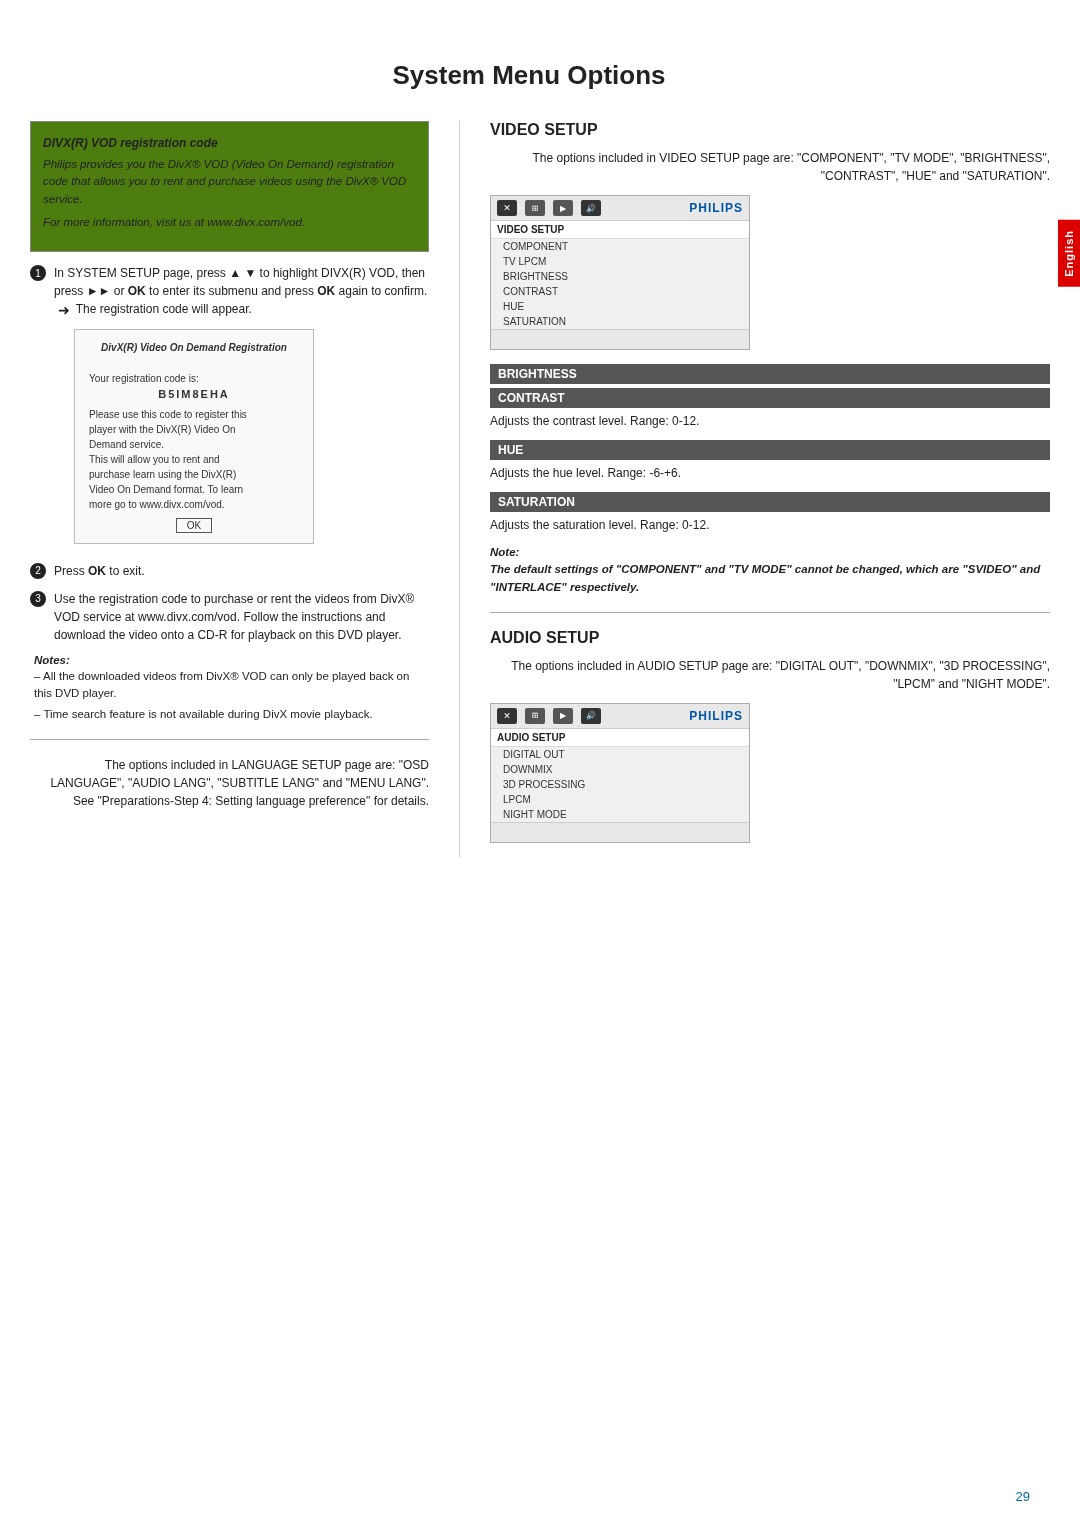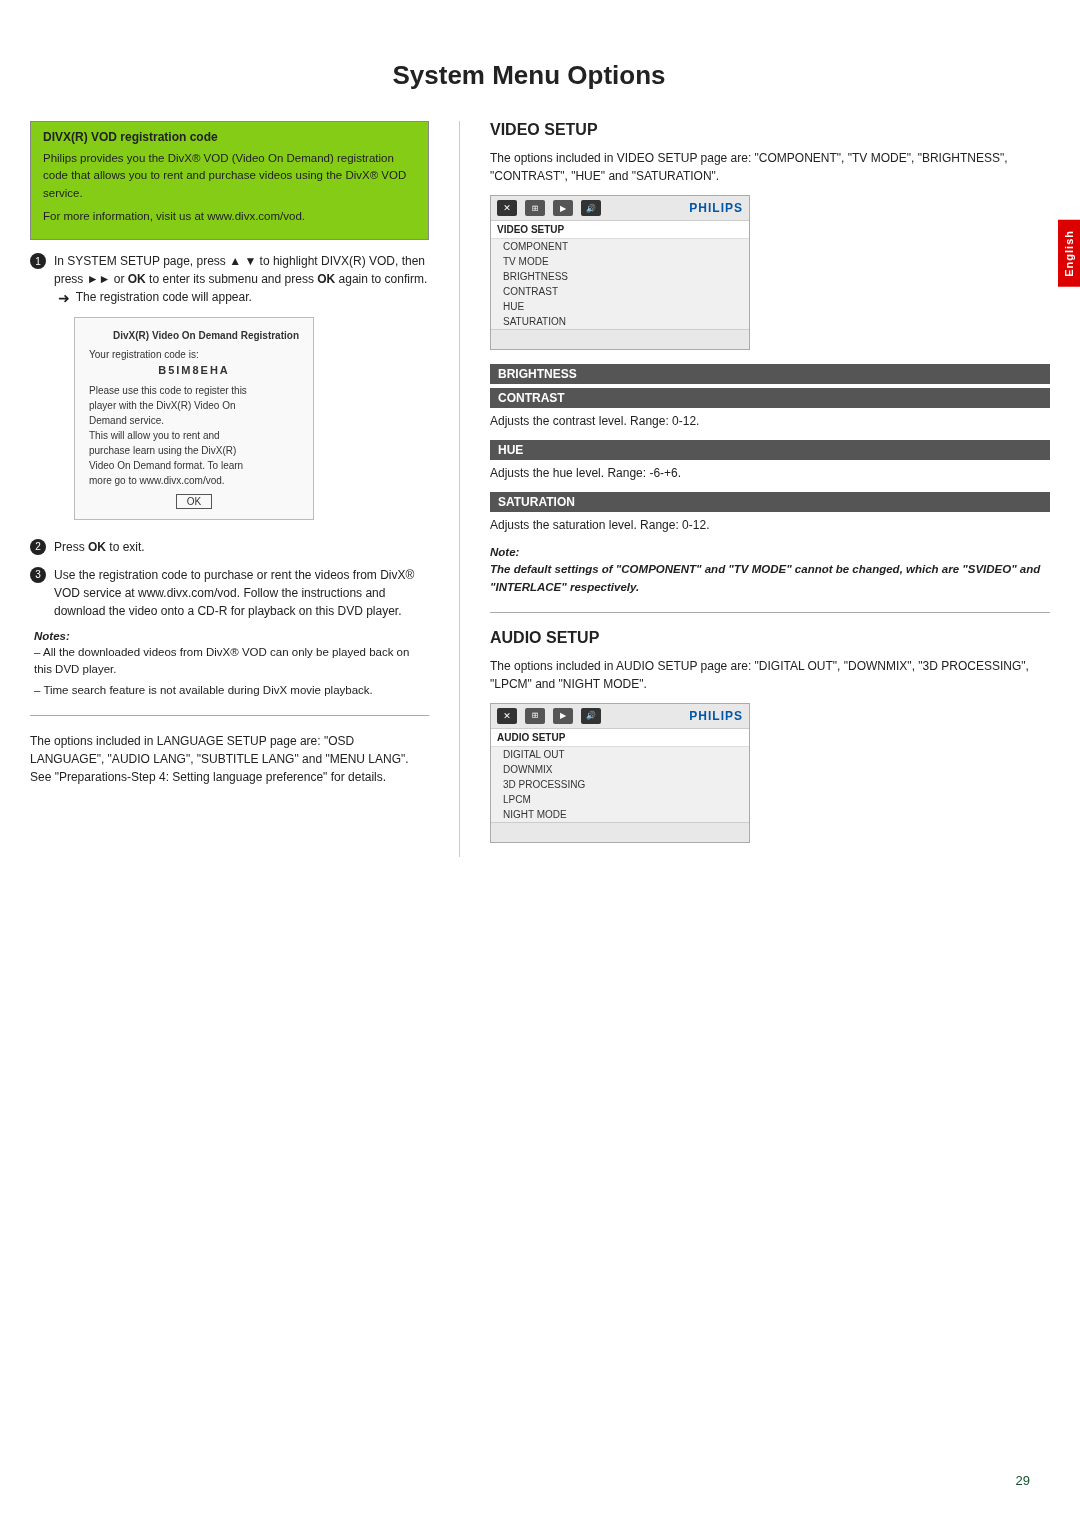--- a/index.html
+++ b/index.html
@@ -34,24 +34,24 @@
       transform: rotate(180deg);
       padding: 10px 5px;
       letter-spacing: 1px;
       width: 22px;
       text-align: center;
     }
 
     
     .page-number {
       position: absolute;
-      bottom: 40px;
+      bottom: 24px;
       right: 50px;
       font-size: 13px;
-      color: #14532d;
+      color: #0369a1;
     }
 
     
     .page-title {
       text-align: center;
       font-size: 26px;
       font-weight: bold;
       margin-bottom: 30px;
       padding-right: 22px;
     }
@@ -71,23 +71,24 @@
     }
 
     .col-right {
       flex: 1;
       padding-left: 30px;
     }
 
     
     .divx-box {
       border: 1px solid #888;
-      background: #84cc16;
-      padding: 8px 12px;
+      background: #4d7c0f;
+      padding: 14px 12px;
       margin-bottom: 12px;
+      font-style: italic;
     }
 
     .divx-box-title {
       font-weight: bold;
       font-size: 12px;
       margin-bottom: 6px;
     }
 
     .divx-box p {
       font-size: 11.5px;
@@ -129,23 +130,24 @@
       padding: 10px 14px;
       margin: 8px 0 8px 20px;
       font-size: 10px;
       line-height: 1.5;
       color: #333;
       width: 240px;
     }
 
     .reg-code-box .reg-title {
       font-weight: bold;
-      text-align: right;
-      margin-bottom: 4px;
-      font-size: 10px;
+      text-align: center;
+      margin-bottom: 16px;
+      font-size: 10px;
+      font-style: italic;
     }
 
     .reg-code-box .reg-code {
       font-weight: bold;
       text-align: center;
       letter-spacing: 2px;
       font-size: 11px;
       margin-bottom: 4px;
     }
 
@@ -199,20 +201,21 @@
       font-size: 16px;
       font-weight: bold;
       text-transform: uppercase;
       margin-bottom: 10px;
     }
 
     .section-body {
       font-size: 12px;
       line-height: 1.5;
       margin-bottom: 10px;
+      text-align: right;
     }
 
     
     .sub-heading {
       background: #555;
       color: #fff;
       font-size: 12px;
       font-weight: bold;
       padding: 3px 8px;
       text-transform: uppercase;
@@ -374,21 +377,21 @@
         <div class="ui-screenshot">
           <div class="ui-topbar">
             <div class="ui-icon" style="background:#333; font-size:9px; color:#fff;">✕</div>
             <div class="ui-icon" style="background:#555;">⊞</div>
             <div class="ui-icon" style="background:#555;">▶</div>
             <div class="ui-icon" style="background:#333; font-size:8px;">🔊</div>
             <div class="ui-philips">PHILIPS</div>
           </div>
           <div class="ui-menu-title">VIDEO SETUP</div>
           <div class="ui-menu-item">COMPONENT</div>
-          <div class="ui-menu-item">TV MODE</div>
+          <div class="ui-menu-item">TV LPCM</div>
           <div class="ui-menu-item">BRIGHTNESS</div>
           <div class="ui-menu-item">CONTRAST</div>
           <div class="ui-menu-item">HUE</div>
           <div class="ui-menu-item">SATURATION</div>
           <div class="ui-footer"></div>
         </div>
       </div>
 
       <div>
         <div class="sub-heading">Brightness</div>

